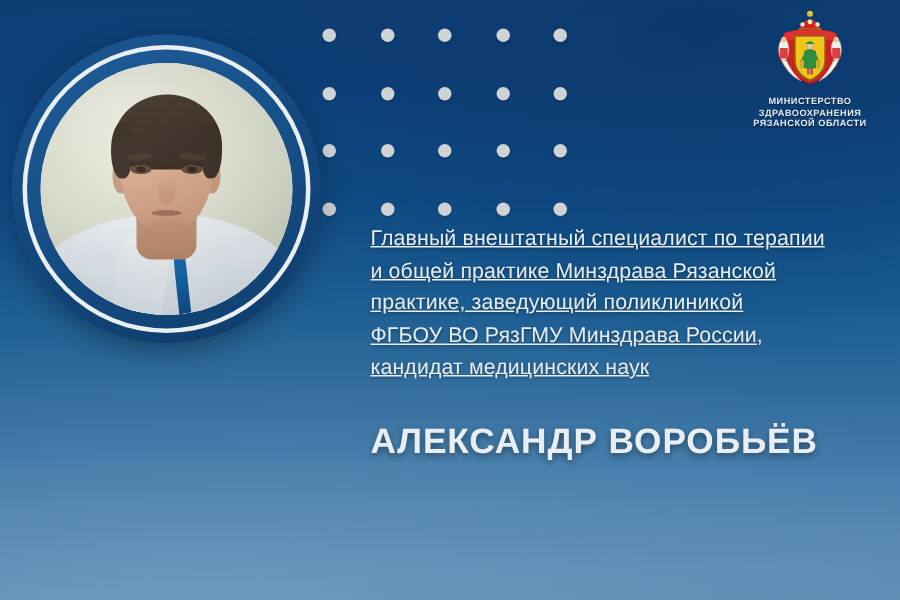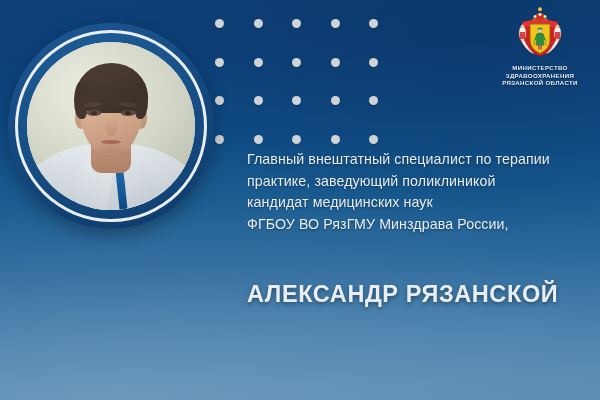--- a/index.html
+++ b/index.html
@@ -263,21 +263,21 @@
     position: absolute;
     left: 247px;
     top: 149px;
     width: 330px;
     color: #e8edf2;
     font-size: 14.2px;
     line-height: 21.5px;
     letter-spacing: 0.1px;
     text-shadow: 0 1px 2px rgba(0,0,0,0.35);
   }
-  #description .line { white-space: nowrap; }
+  #description .line { white-space: nowrap; text-decoration: underline; }
 
   
   #person-name {
     position: absolute;
     left: 247px;
     top: 281px;
     color: #e9eef3;
     font-size: 23.5px;
     font-weight: bold;
     letter-spacing: 0.6px;
@@ -363,26 +363,27 @@
       <div class="ph-eye-pupil r"></div>
       <div class="ph-nose"></div>
       <div class="ph-mouth"></div>
       <div class="ph-chin"></div>
       <div class="ph-shade"></div>
     </div>
   </div>
 
   <div id="description">
       <div class="line">Главный внештатный специалист по терапии</div>
+      <div class="line">и общей практике Минздрава Рязанской</div>
       <div class="line">практике, заведующий поликлиникой</div>
+      <div class="line">ФГБОУ ВО РязГМУ Минздрава России,</div>
       <div class="line">кандидат медицинских наук</div>
-      <div class="line">ФГБОУ ВО РязГМУ Минздрава России,</div>
     </div>
 
-  <div id="person-name">АЛЕКСАНДР РЯЗАНСКОЙ</div>
+  <div id="person-name">АЛЕКСАНДР ВОРОБЬЁВ</div>
 
   <div id="ministry-logo">
     <svg id="coat-of-arms" width="62" height="56" viewBox="0 0 62 56">
 
       <g>
         <ellipse cx="31" cy="3.2" rx="2.0" ry="2.0" fill="#e8c03a"></ellipse>
         <path d="M25 11 Q31 3 37 11 L37 13 L25 13 Z" fill="#d62121" stroke="#8d6a12" stroke-width="0.5"></path>
         <path d="M23.5 13 L38.5 13 L38.5 15.2 L23.5 15.2 Z" fill="#e8c03a" stroke="#8d6a12" stroke-width="0.4"></path>
         <circle cx="26" cy="10.4" r="1.5" fill="#f2e6c0"></circle>
         <circle cx="31" cy="8.6" r="1.6" fill="#f2e6c0"></circle>

